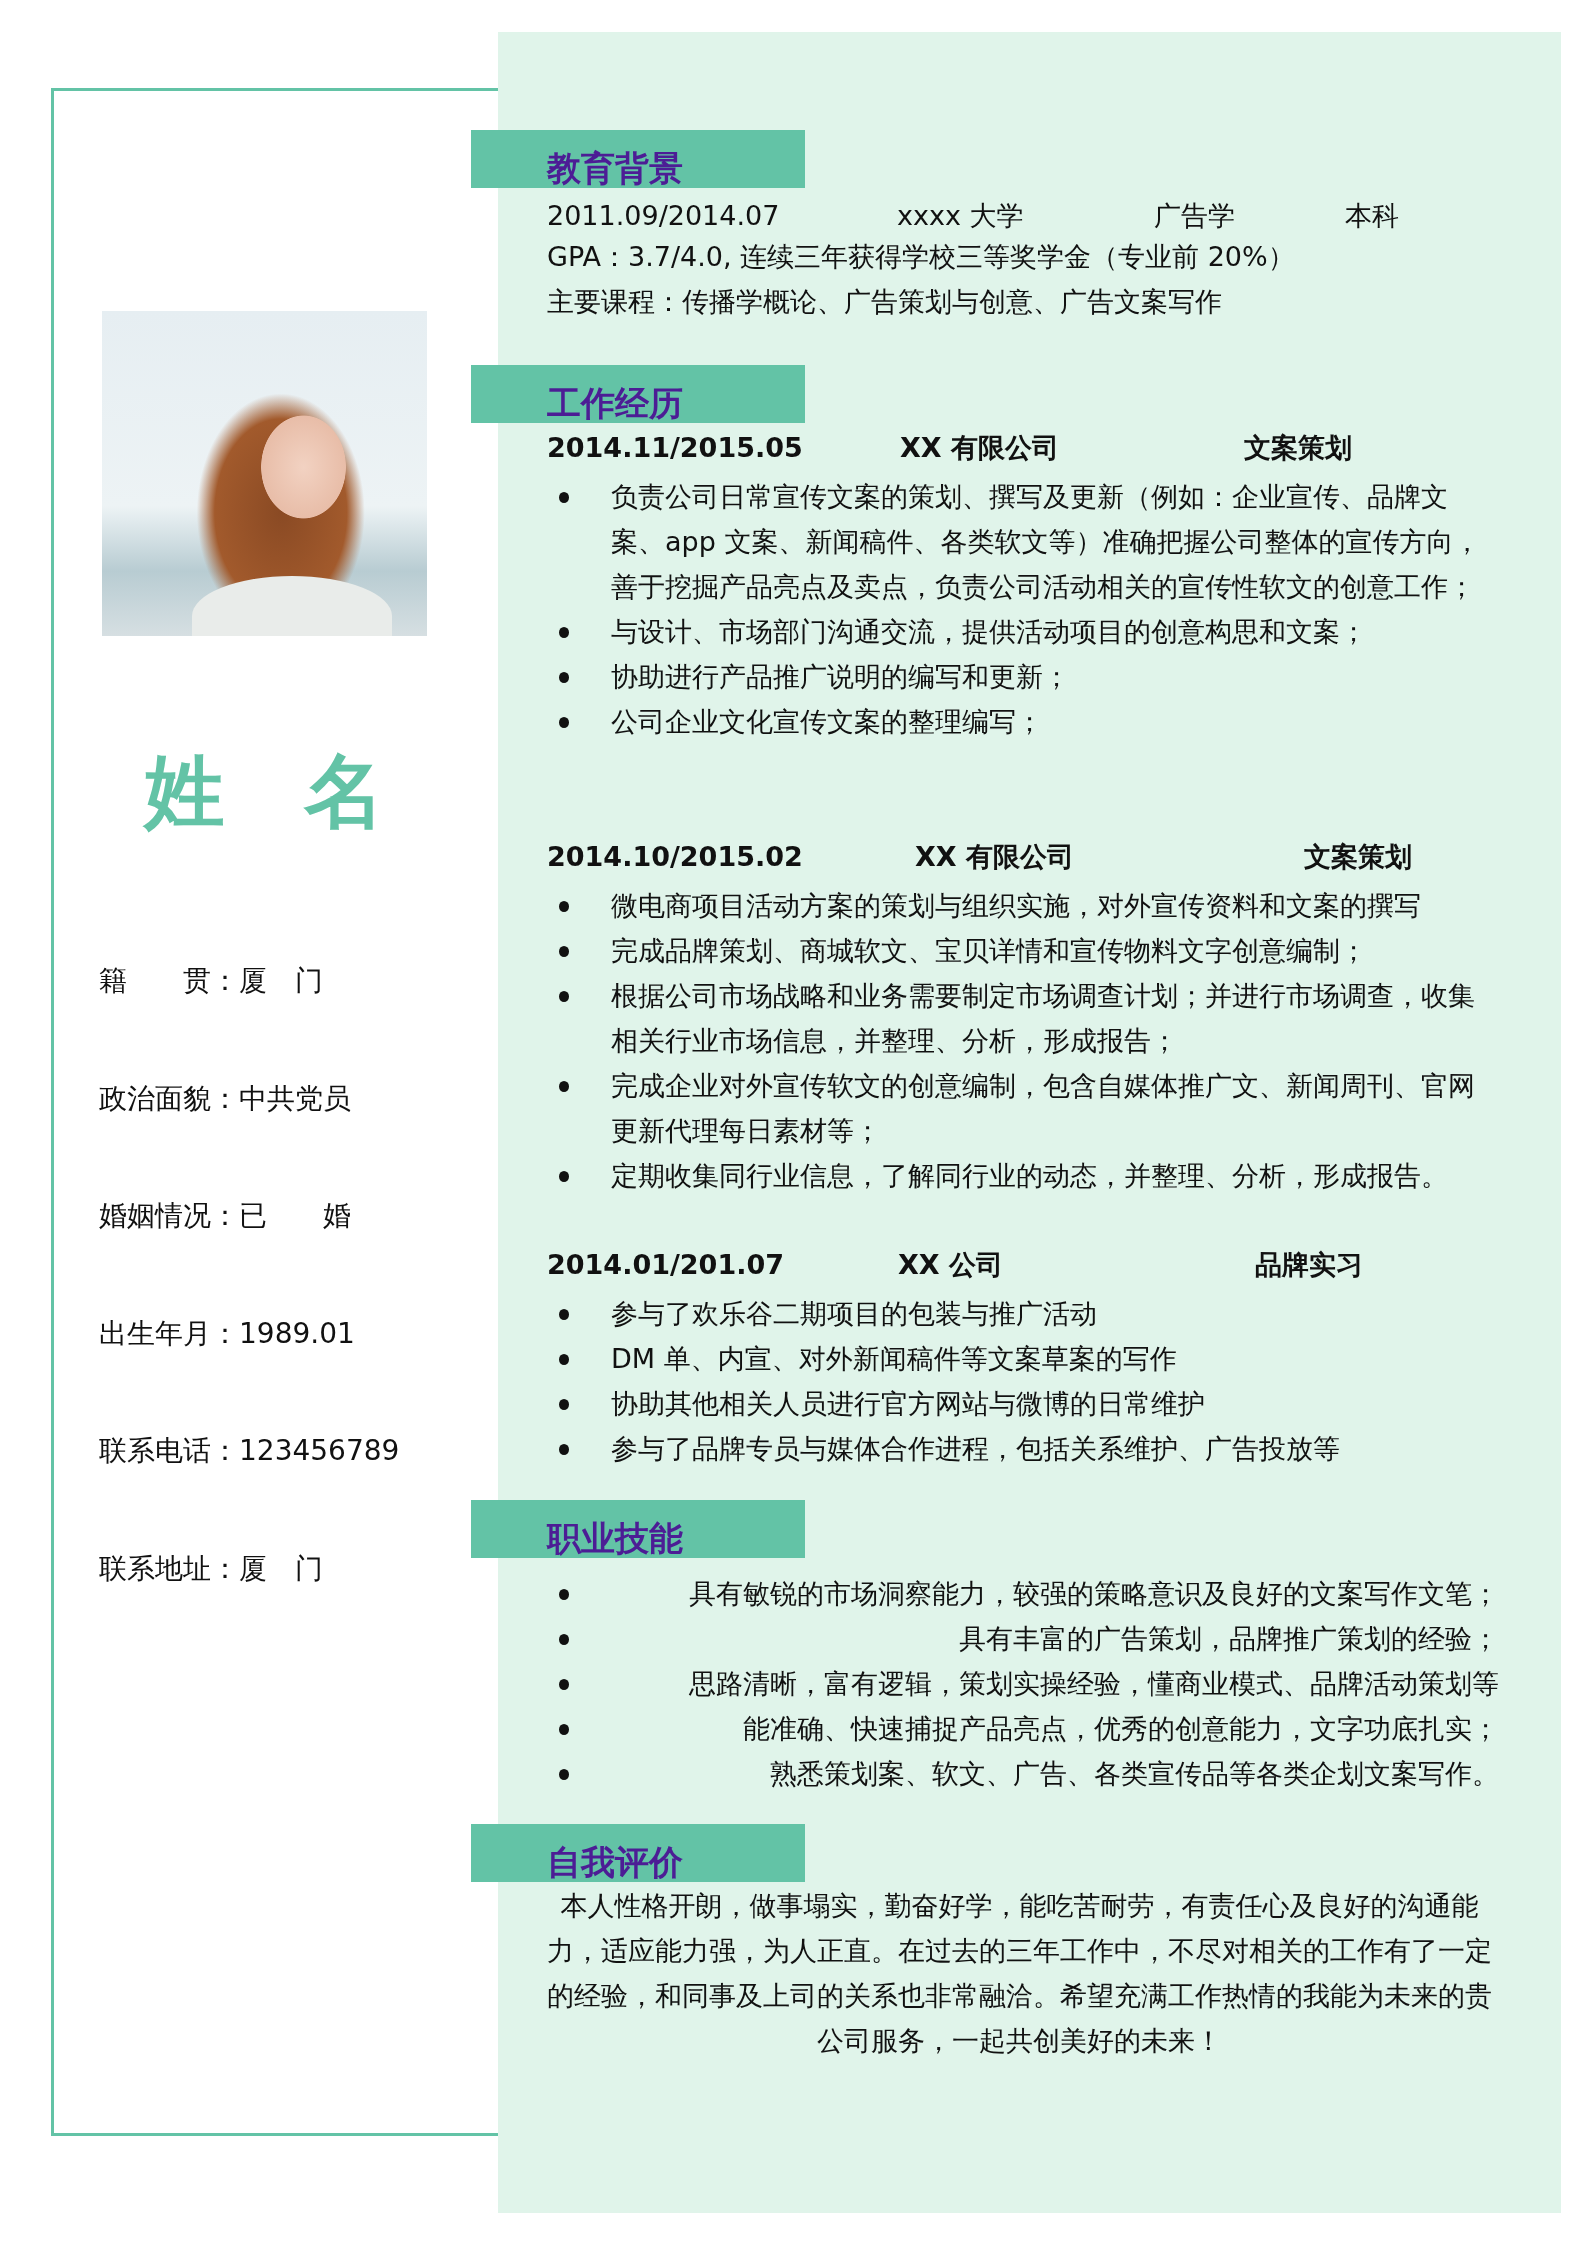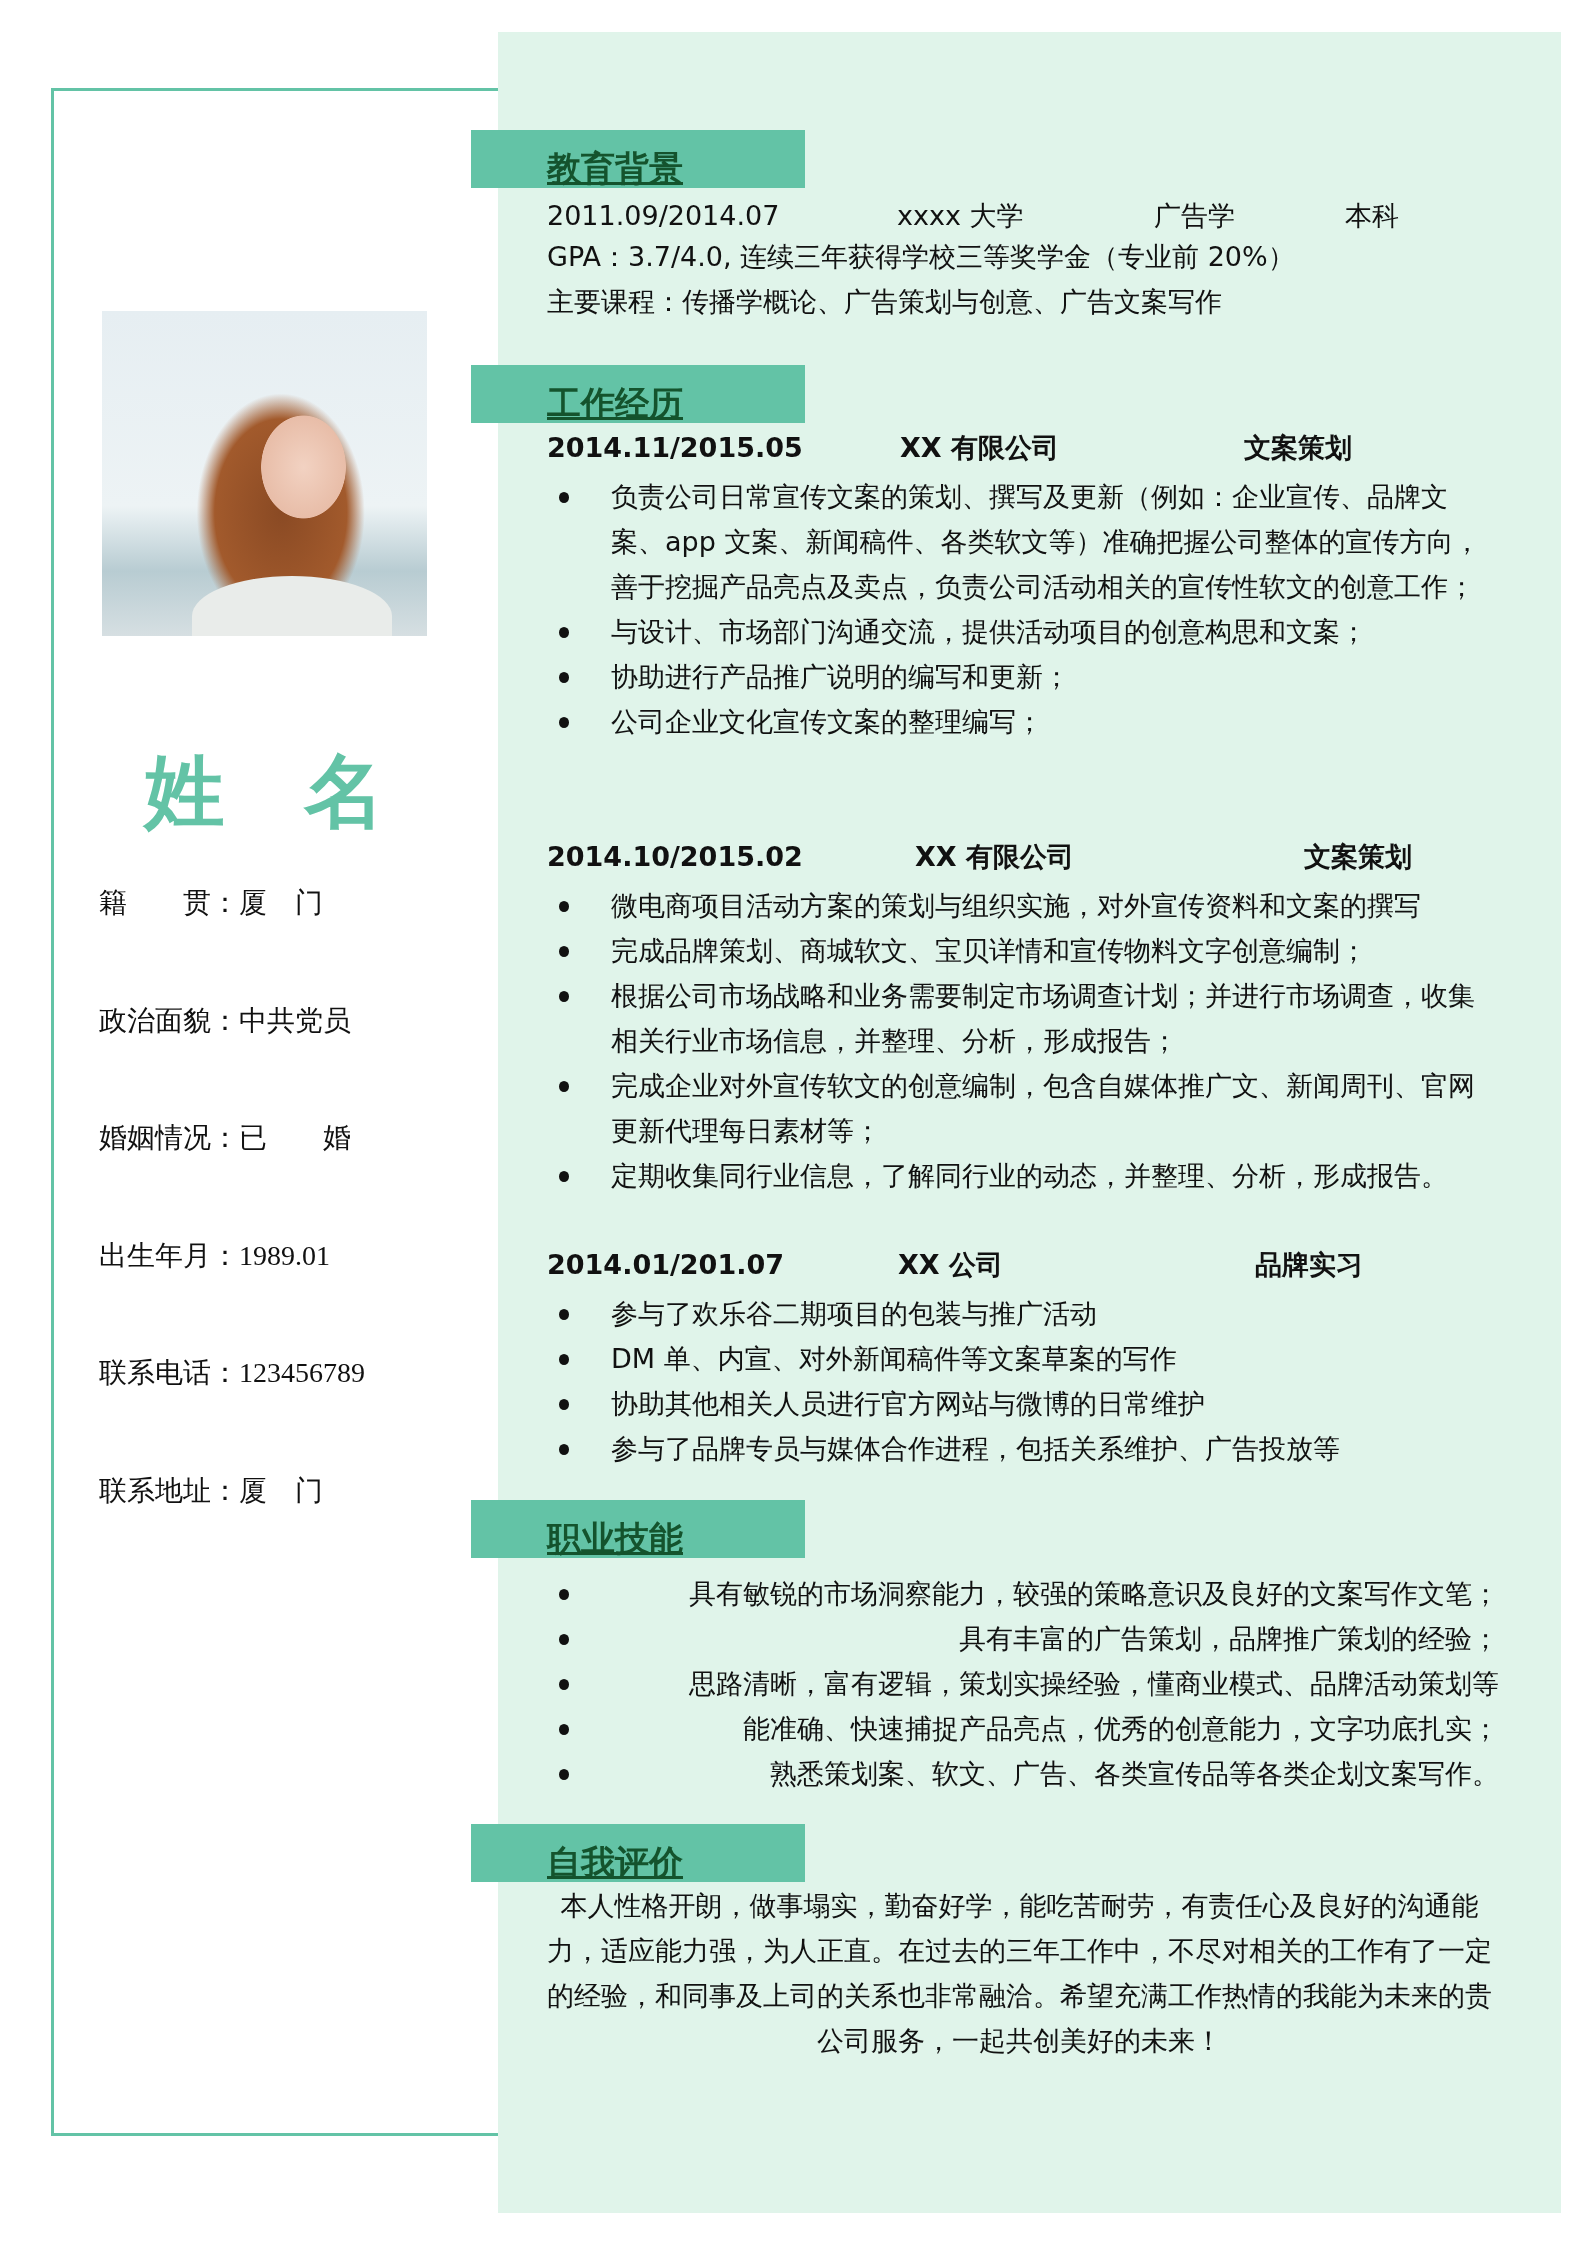--- a/index.html
+++ b/index.html
@@ -27,33 +27,33 @@
   }
   .photo .shoulder {
     position:absolute; left:90px; bottom:-20px; width:200px; height:80px;
     background:#e9ecea; border-radius:50% 50% 0 0;
   }
   .name {
     position:absolute; left:102px; top:742px; width:325px;
     display:flex; justify-content:center; gap:80px;
     font-size:80px; font-weight:bold; color:#63c3a6; line-height:100px;
   }
-  .info-list { position:absolute; left:99px; top:883px;font-family:Liberation Serif, serif; }
+  .info-list { position:absolute; left:99px; top:961px; }
   .info-row {
     height:117.5px; font-size:28px; line-height:40px; white-space:pre;
     display:flex; align-items:flex-start;
   }
   .info-row .val.small { font-size:22px; line-height:40px; }
   .section-header {
     position:absolute; left:471px; width:334px; height:58px;
     background:#63c3a6;
   }
   .section-header span {
     position:absolute; left:76px; bottom:-2px;
-    font-size:34px; font-weight:bold; color:#14532d; line-height:44px;text-decoration:underline;
+    font-size:34px; font-weight:bold; color:#4c1d95; line-height:44px;
   }
   .block { position:absolute; left:547px; width:960px; font-size:27px; }
   .line { height:45px; line-height:45px; white-space:nowrap; position:relative; }
   .row-cols { position:relative; height:45px; line-height:45px; white-space:nowrap; }
   .row-cols span { position:absolute; top:4px; }
   .bold { font-weight:bold; }
   ul.bullets { list-style:none; margin:8px; padding:0; }
   ul.bullets li { position:relative; padding-left:56px; line-height:45px; }
   ul.bullets li::before {
     content:""; position:absolute; left:4px; top:18px;

